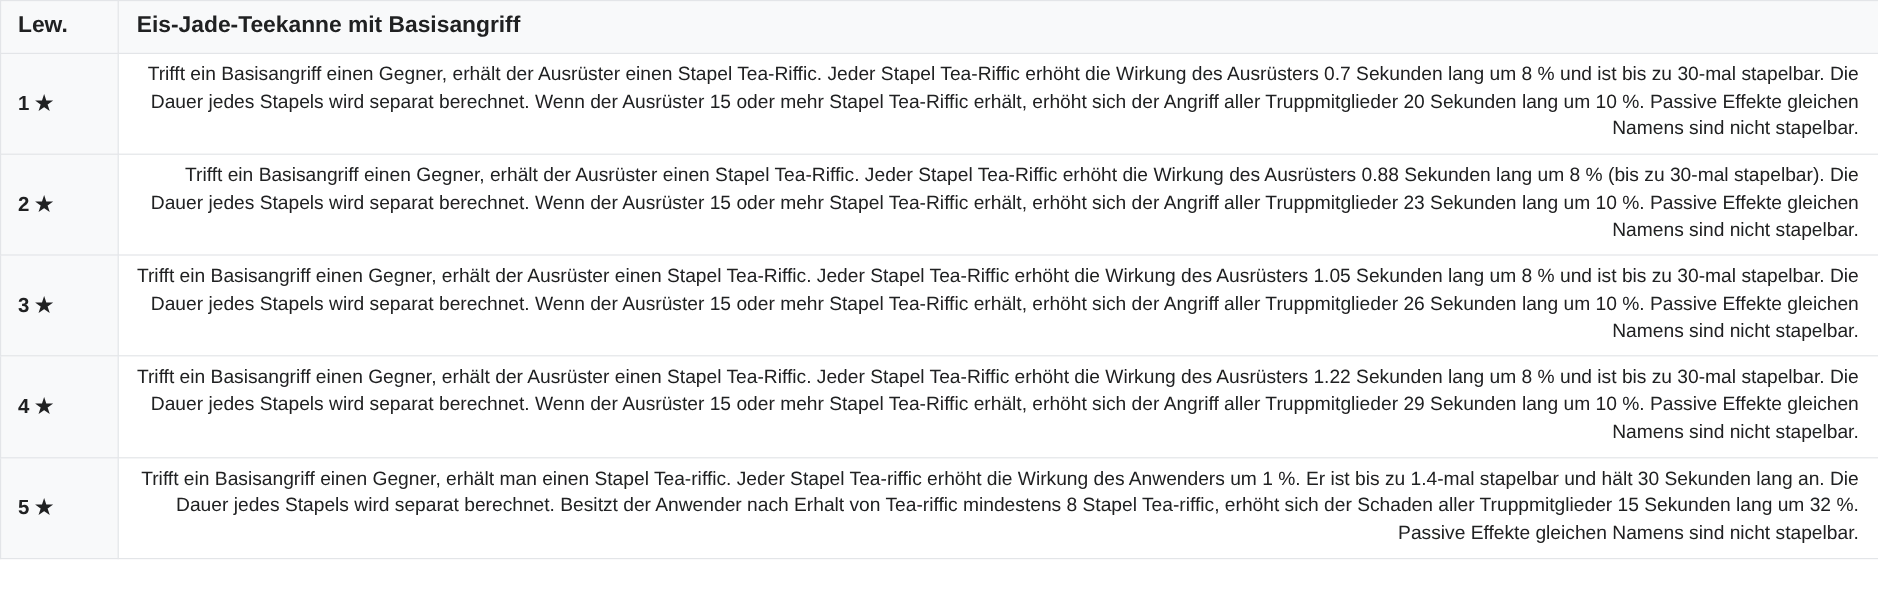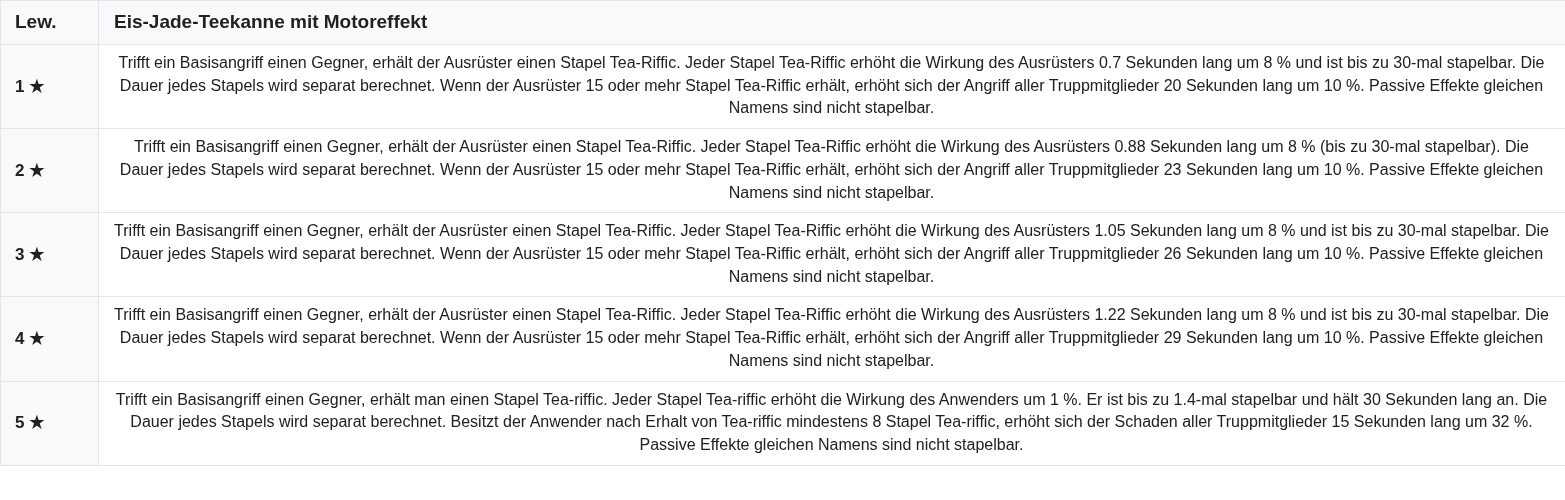--- a/index.html
+++ b/index.html
@@ -51,36 +51,36 @@
     white-space: nowrap;
     padding-left: 14px;
     color: #202122;
   }
   table.skill-table tbody td.desc-cell {
     background: #ffffff;
     font-size: 16px;
     line-height: 1.42;
     padding-left: 15px;
     padding-right: 16px;
-    text-align: center;
+    text-align: right;
     color: #202122;
   }
 </style>
 </head>
 <body>
 
 <table class="skill-table">
   <colgroup>
     <col class="col-level">
     <col class="col-desc">
   </colgroup>
   <thead>
     <tr>
       <th class="head-level">Lew.</th>
-      <th class="head-name">Eis-Jade-Teekanne mit Motoreffekt</th>
+      <th class="head-name">Eis-Jade-Teekanne mit Basisangriff</th>
     </tr>
   </thead>
   <tbody>
     <tr>
       <td class="level-cell">1 ★</td>
       <td class="desc-cell">Trifft ein Basisangriff einen Gegner, erhält der Ausrüster einen Stapel Tea-Riffic. Jeder Stapel Tea-Riffic erhöht die Wirkung des Ausrüsters 0.7 Sekunden lang um 8 % und ist bis zu 30-mal stapelbar. Die Dauer jedes Stapels wird separat berechnet. Wenn der Ausrüster 15 oder mehr Stapel Tea-Riffic erhält, erhöht sich der Angriff aller Truppmitglieder 20 Sekunden lang um 10 %. Passive Effekte gleichen Namens sind nicht stapelbar.</td>
     </tr>
     <tr>
       <td class="level-cell">2 ★</td>
       <td class="desc-cell">Trifft ein Basisangriff einen Gegner, erhält der Ausrüster einen Stapel Tea-Riffic. Jeder Stapel Tea-Riffic erhöht die Wirkung des Ausrüsters 0.88 Sekunden lang um 8 % (bis zu 30-mal stapelbar). Die Dauer jedes Stapels wird separat berechnet. Wenn der Ausrüster 15 oder mehr Stapel Tea-Riffic erhält, erhöht sich der Angriff aller Truppmitglieder 23 Sekunden lang um 10 %. Passive Effekte gleichen Namens sind nicht stapelbar.</td>

